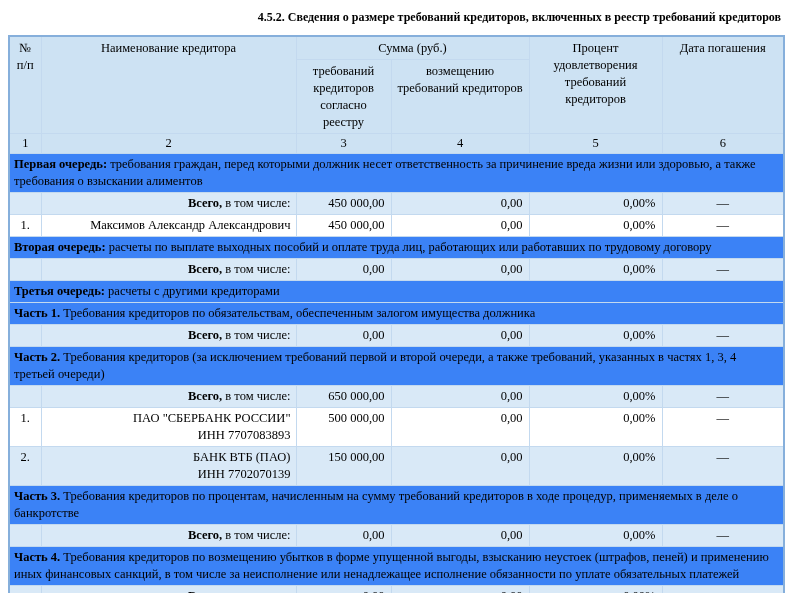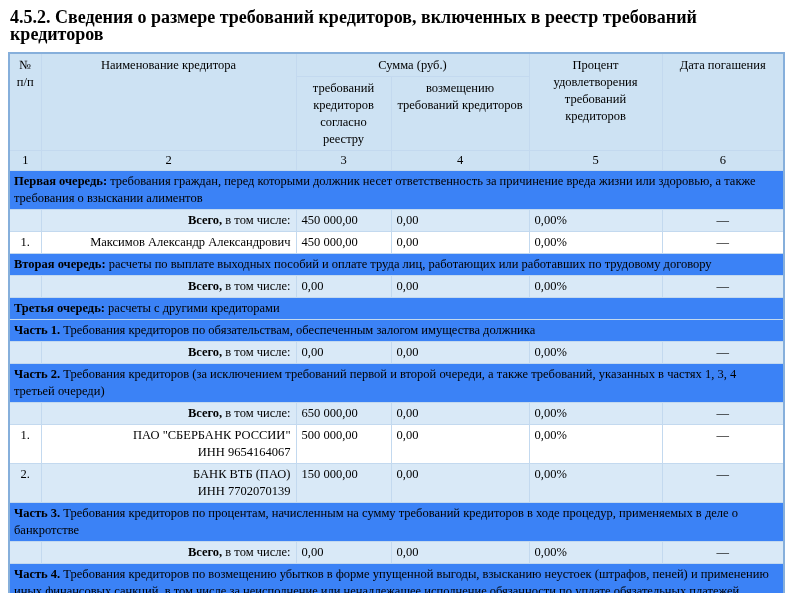--- a/index.html
+++ b/index.html
@@ -13,23 +13,23 @@
   *{box-sizing:border-box;}
   html,body{margin:0;padding:0;}
   body{
     width:791px;height:593px;overflow:hidden;
     background:var(--page-bg);
     color:var(--text);
     font-family:"Liberation Serif","DejaVu Serif",serif;
     font-size:12.5px;
   }
   .title{
-    text-align:left;
+    text-align:right;
     font-weight:bold;
-    font-size:18px;
+    font-size:12px;
     margin:9px 10px 9px 10px;
     line-height:17px;
   }
   table.report{
     border-collapse:collapse;
     table-layout:fixed;
     width:775px;
     margin:0 8px;
     border:2px solid var(--outer);
   }
@@ -51,21 +51,21 @@
     line-height:16px;
   }
   tbody td{background:#ffffff;}
   tr.section-row td{
     padding:2px 4px;
     background:#3b82f6;
   }
   tr.shade td{background:var(--stripe-bg);}
   td.c-num{text-align:center;padding:2px 2px;}
   td.c-name{text-align:right;padding-left:8px;white-space:normal;}
-  td.c-r{text-align:left;padding-right:6px;white-space:nowrap;}
+  td.c-r{text-align:right;padding-right:6px;white-space:nowrap;}
   td.c-date{text-align:center;white-space:nowrap;}
   b{font-weight:bold;}
 </style>
 </head>
 <body>
 
 <div class="page">
   <div class="title">4.5.2. Сведения о размере требований кредиторов, включенных в реестр требований кредиторов</div>
 
   <table class="report">
@@ -149,21 +149,21 @@
         <tr class="data-row shade">
           <td class="c-num"></td>
           <td class="c-name"><b>Всего,</b> в том числе:</td>
           <td class="c-r">650 000,00</td>
           <td class="c-r">0,00</td>
           <td class="c-r">0,00%</td>
           <td class="c-date">—</td>
         </tr>
         <tr class="data-row">
           <td class="c-num">1.</td>
-          <td class="c-name">ПАО "СБЕРБАНК РОССИИ"<br><span>ИНН 9654164067</span></td>
+          <td class="c-name">ПАО "СБЕРБАНК РОССИИ"<br><span>ИНН 7707083893</span></td>
           <td class="c-r">500 000,00</td>
           <td class="c-r">0,00</td>
           <td class="c-r">0,00%</td>
           <td class="c-date">—</td>
         </tr>
         <tr class="data-row shade">
           <td class="c-num">2.</td>
           <td class="c-name">БАНК ВТБ (ПАО)<br><span>ИНН 7702070139</span></td>
           <td class="c-r">150 000,00</td>
           <td class="c-r">0,00</td>

